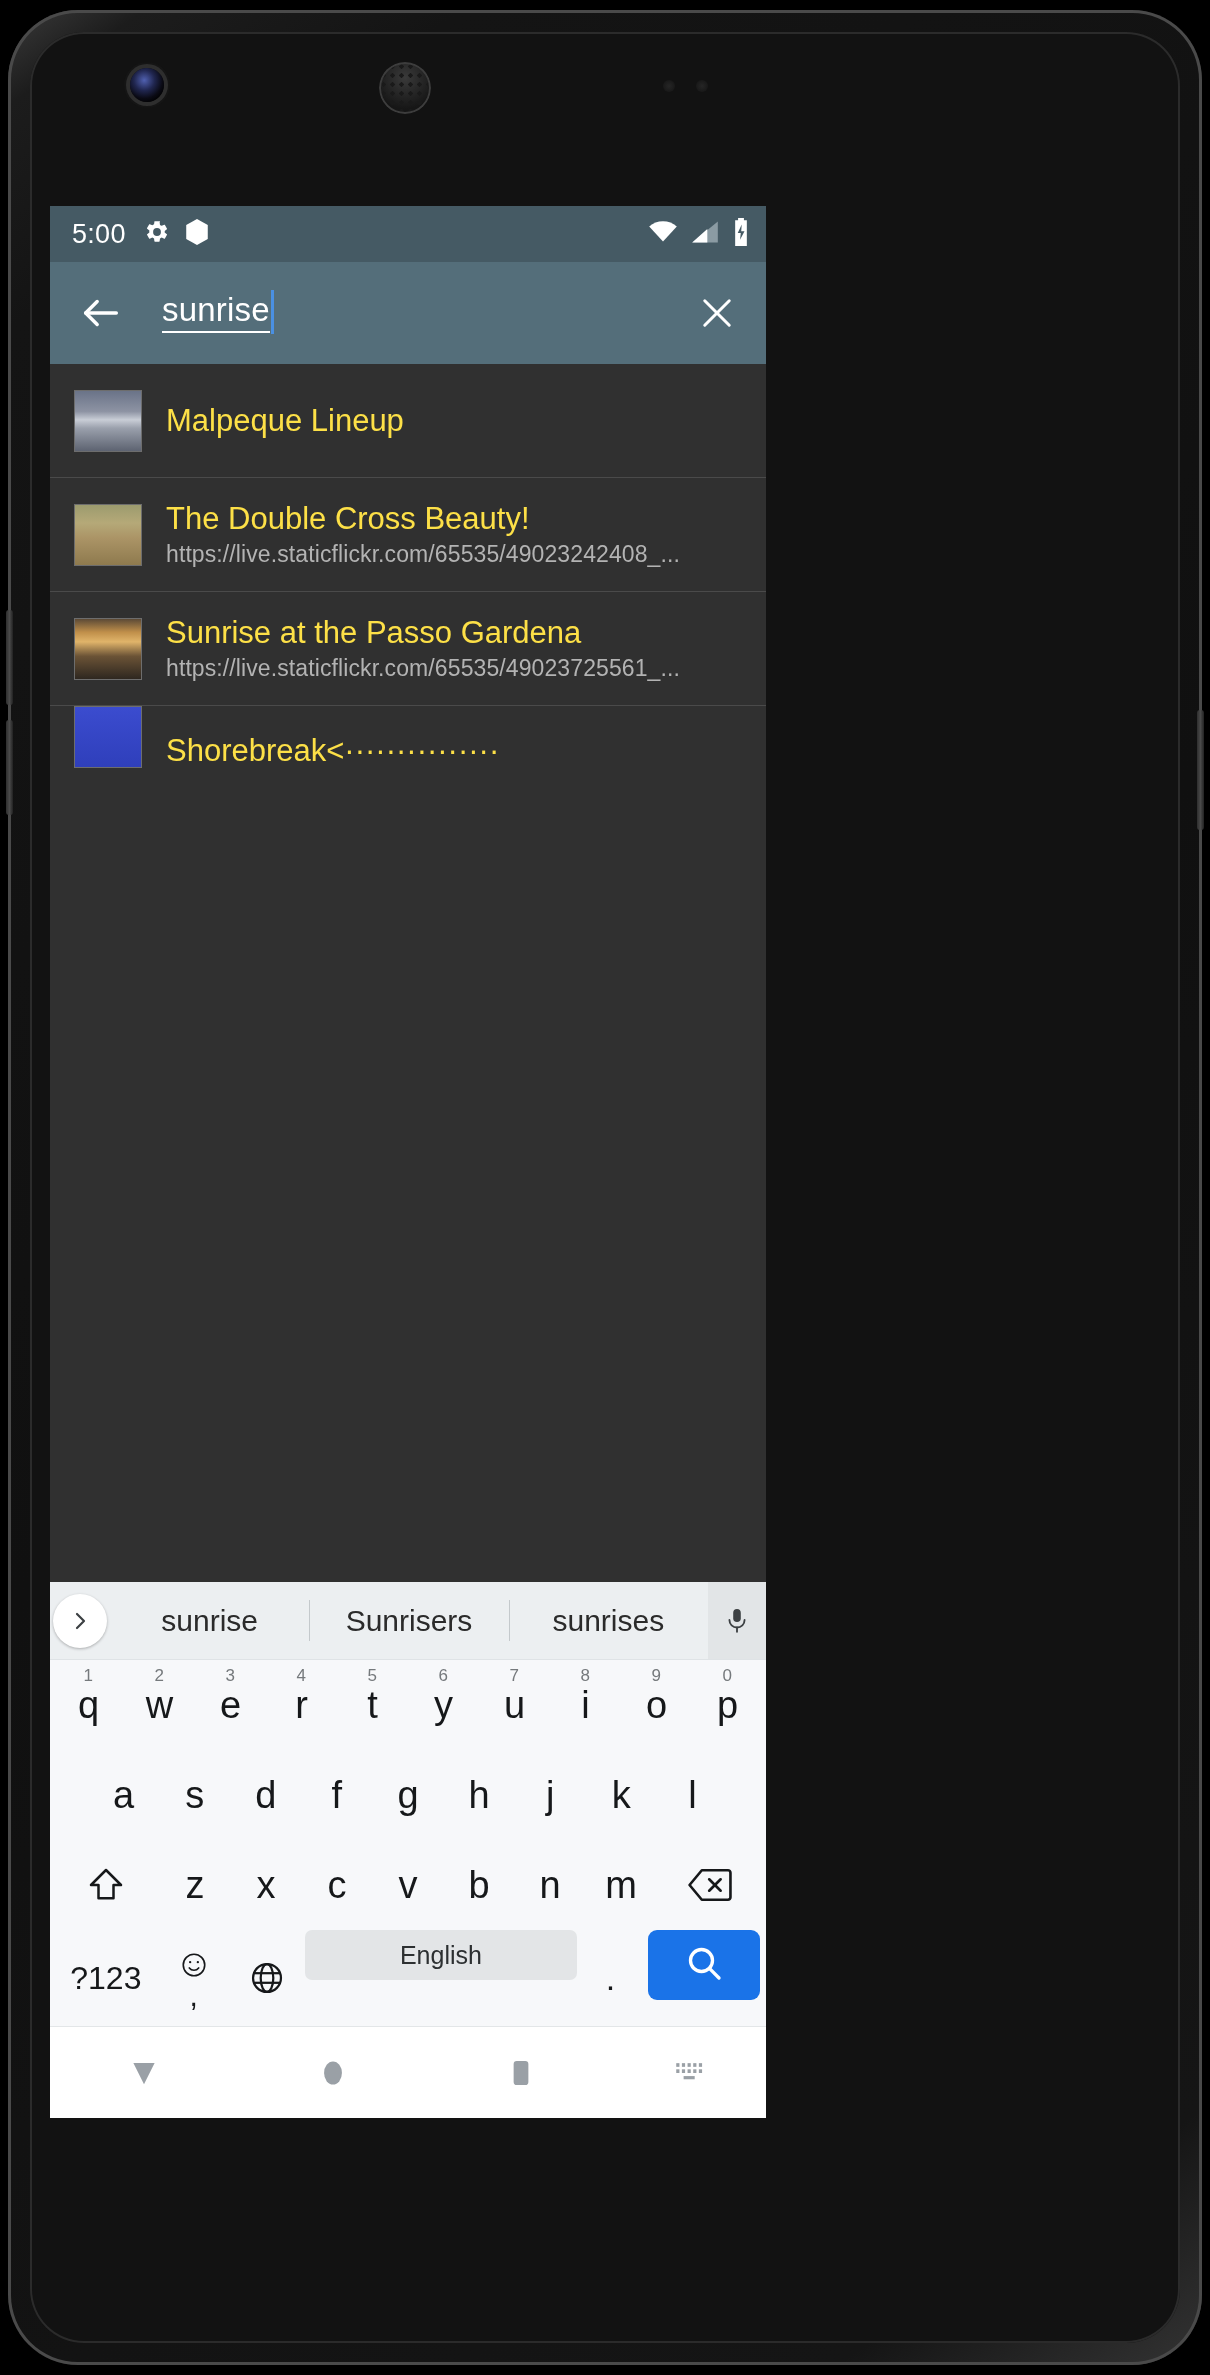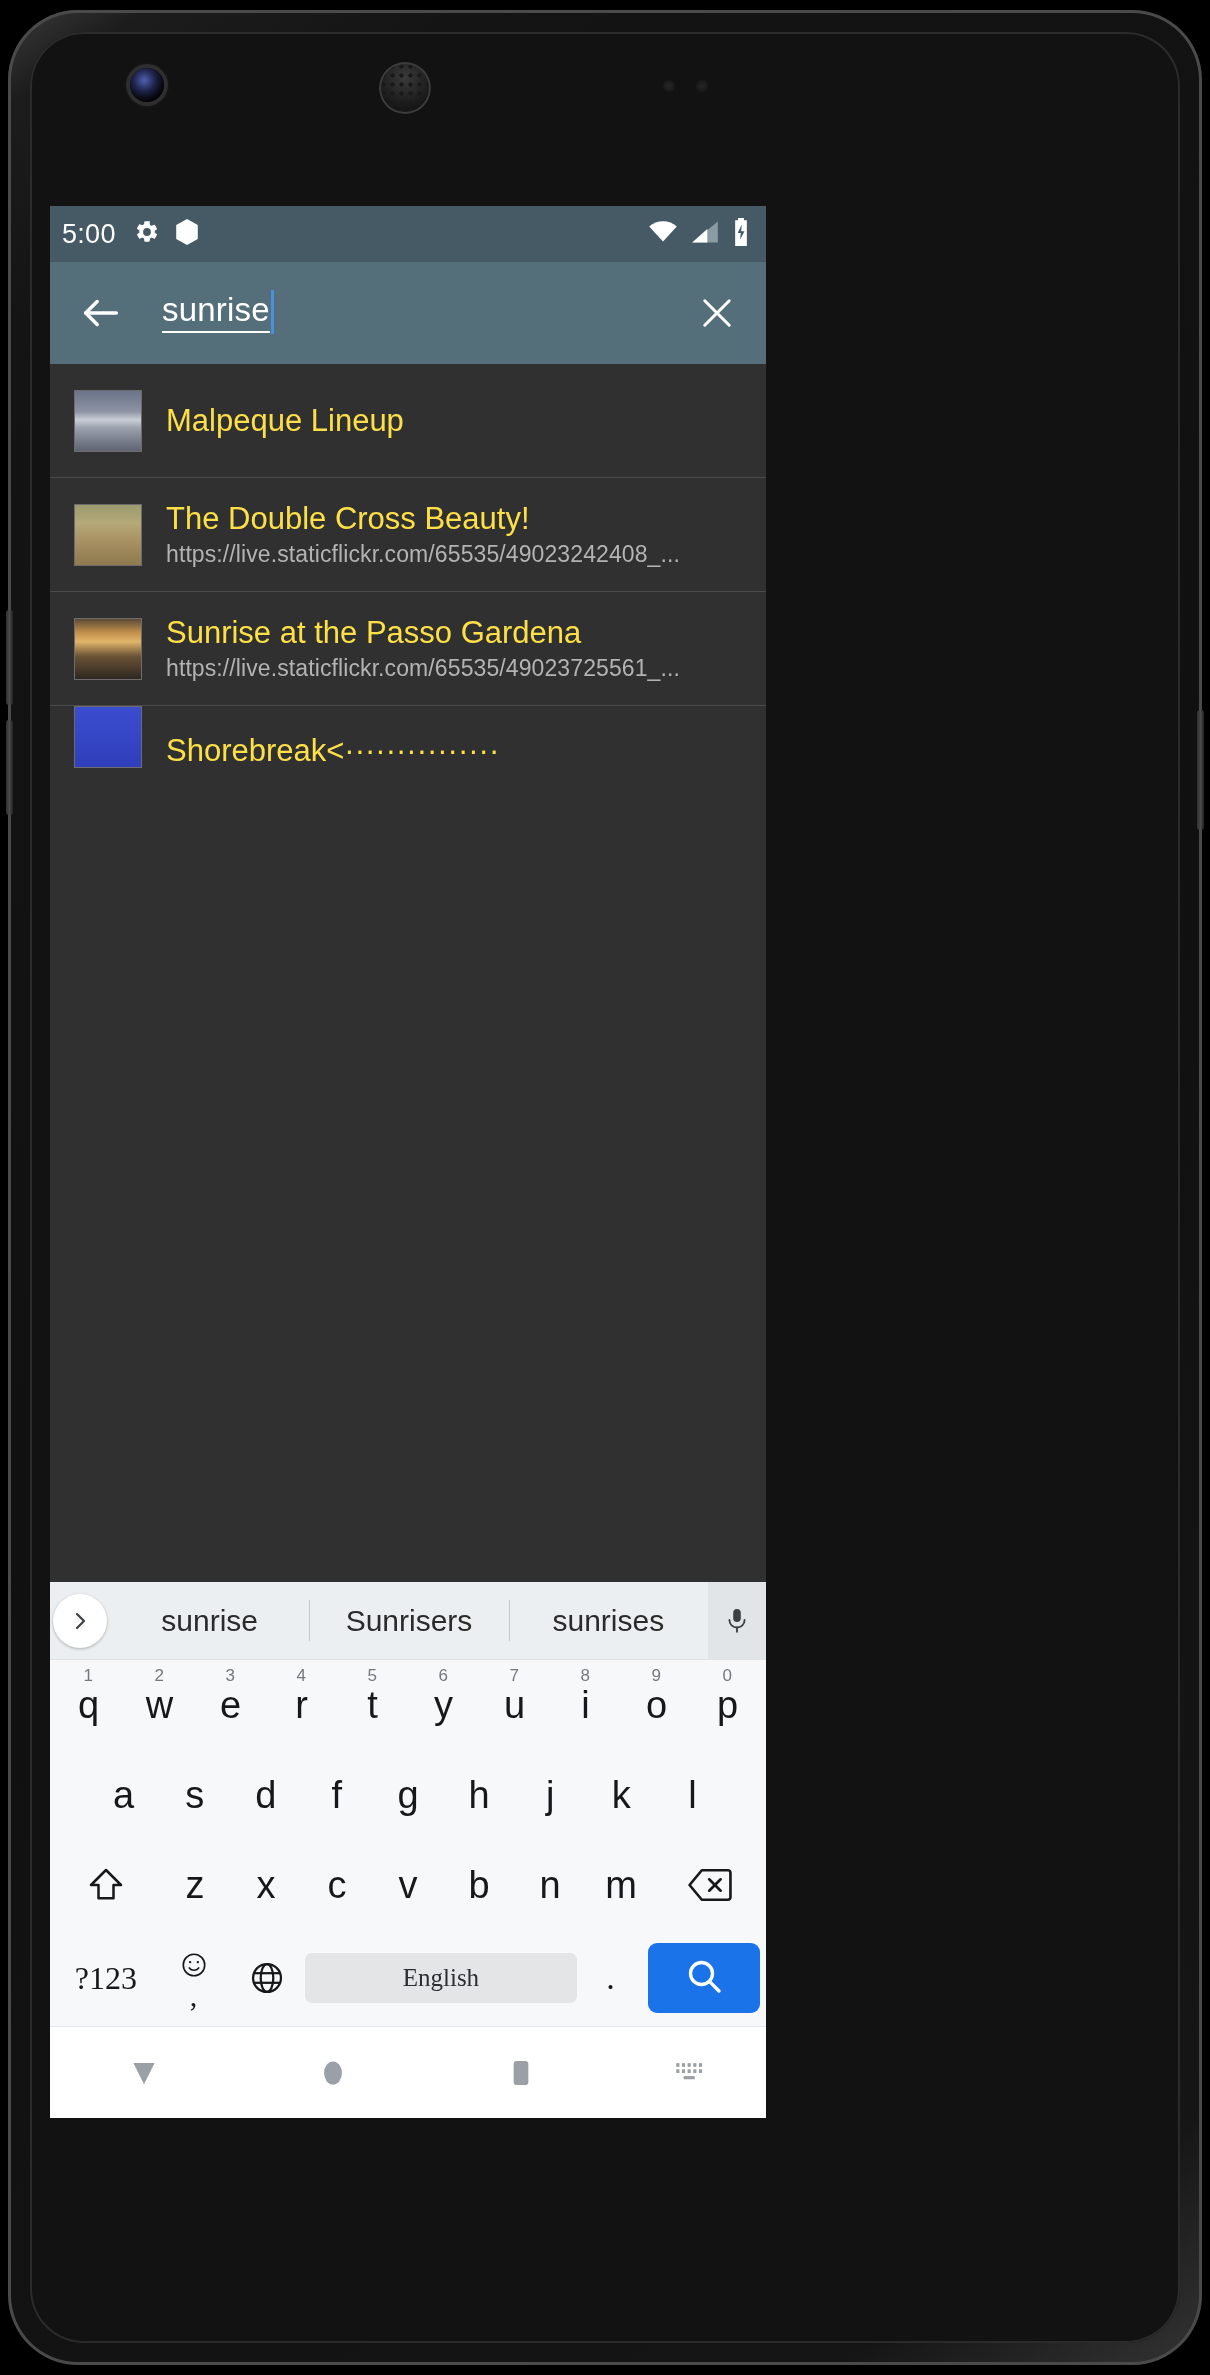--- a/index.html
+++ b/index.html
@@ -67,21 +67,21 @@
     width: 716px; height: 1912px;
     background: #303030;
     overflow: hidden;
     font-family: "Liberation Sans", sans-serif;
   }
 
   
   #status-bar {
     height: 56px; background: #455a64;
     display: flex; align-items: center;
-    padding: 0 16px 0 12px; color: #fff;
+    padding: 0 16px 0 22px; color: #fff;
   }
   #status-time { font-size: 27px; letter-spacing: .3px; }
   .status-left-icons { display: flex; align-items: center; gap: 14px; margin-left: 18px; }
   .status-right-icons { margin-left: auto; display: flex; align-items: center; gap: 13px; }
 
   
   #search-bar {
     height: 102px; background: #546e7a;
     display: flex; align-items: center; padding: 0 28px;
   }
@@ -185,21 +185,21 @@
     font-size: 38px; color: #16181a;
   }
   .key .num {
     position: absolute; top: 6px; right: 50%;
     transform: translateX(46%);
     font-size: 17px; color: #75797c;
   }
   .krow.r2 { padding: 0 38px; }
   .krow.r3 { padding: 0 3px; }
   .key.wide { flex: 1.5; }
-  #row-bottom { height: 96px; display: flex; align-items: center; padding: 0 6px; gap: 2px; font-family: Liberation Serif, serif; }
+  #row-bottom { height: 96px; display: flex; padding: 0 6px; gap: 2px; }
   #key-123 { flex: 1.25; display:flex; align-items:center; justify-content:center; font-size: 32px; color:#16181a; }
   #key-emoji { flex: .9; display:flex; align-items:center; justify-content:center; flex-direction: column; color:#16181a; }
   #key-globe { flex: .9; display:flex; align-items:center; justify-content:center; }
   #key-space {
     flex: 3.4; height: 50px; background: #e3e5e7; border-radius: 7px;
     display: flex; align-items: center; justify-content: center;
     font-size: 25px; color: #2c2f31;
   }
   #key-period { flex: .8; display:flex; align-items:center; justify-content:center; font-size: 34px; color:#16181a; }
   #key-enter {

